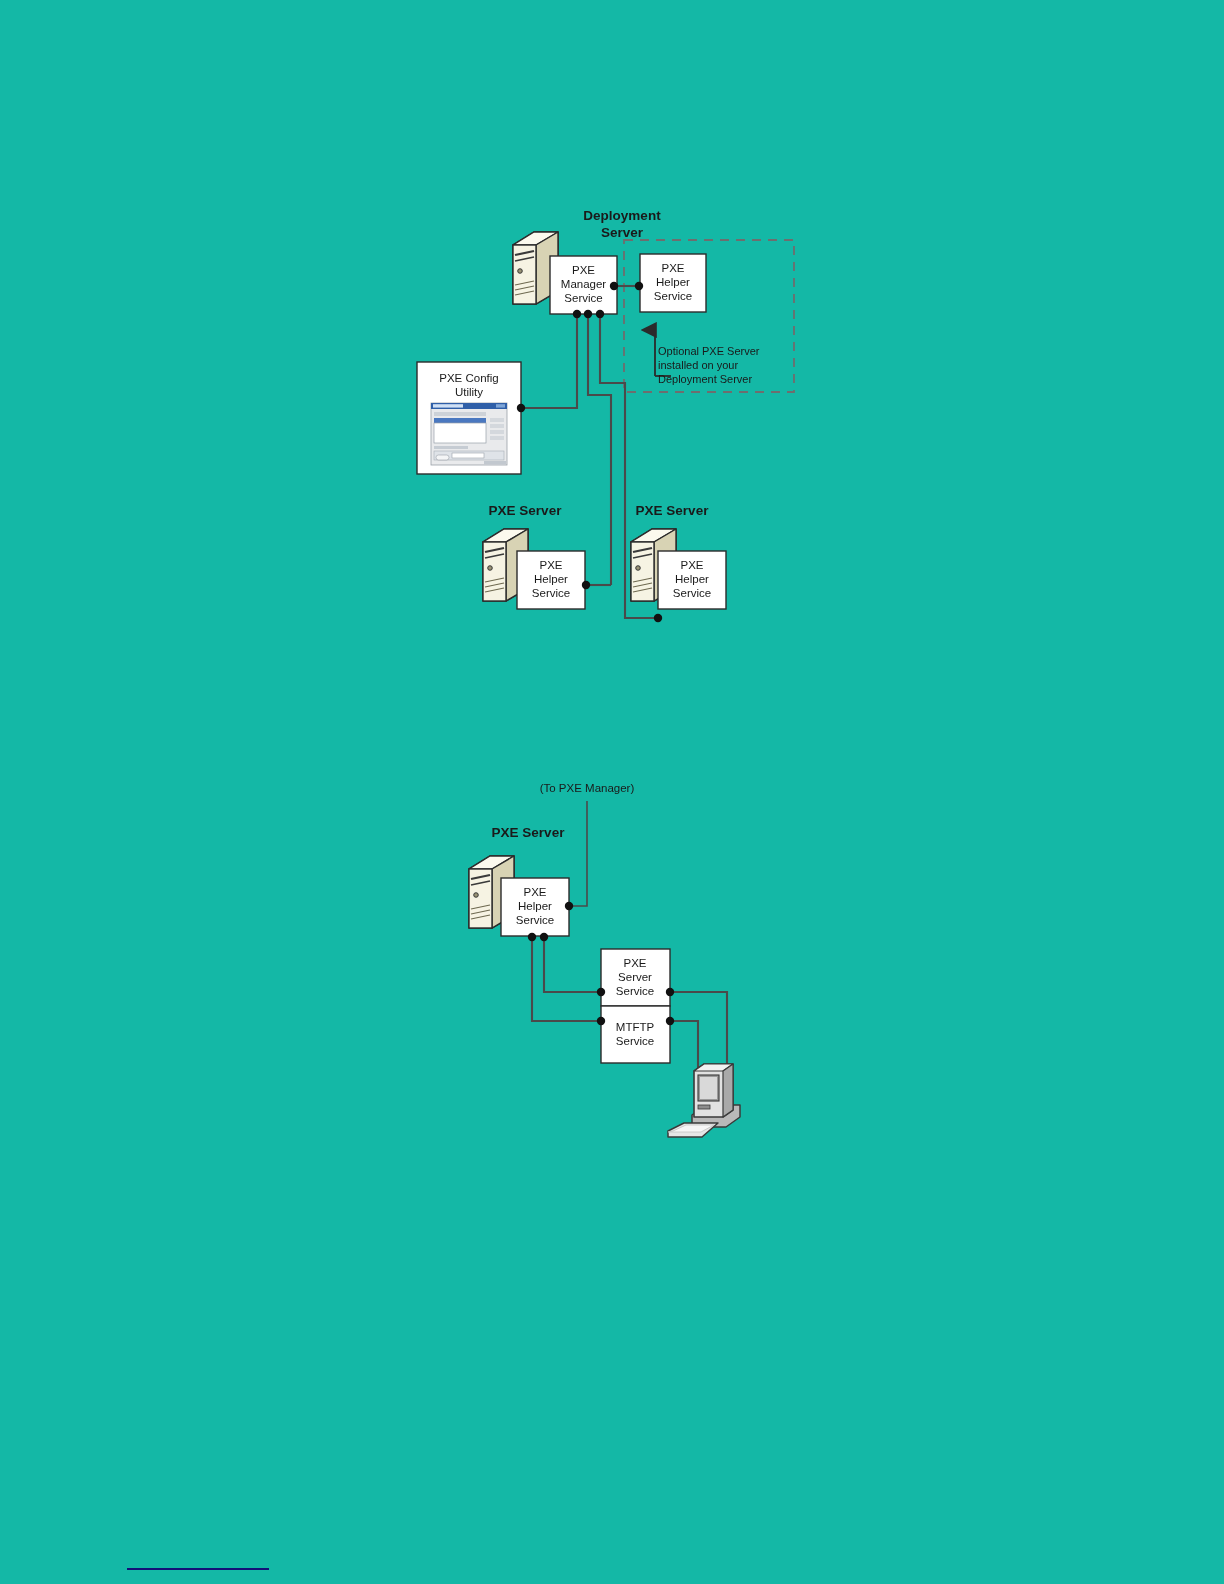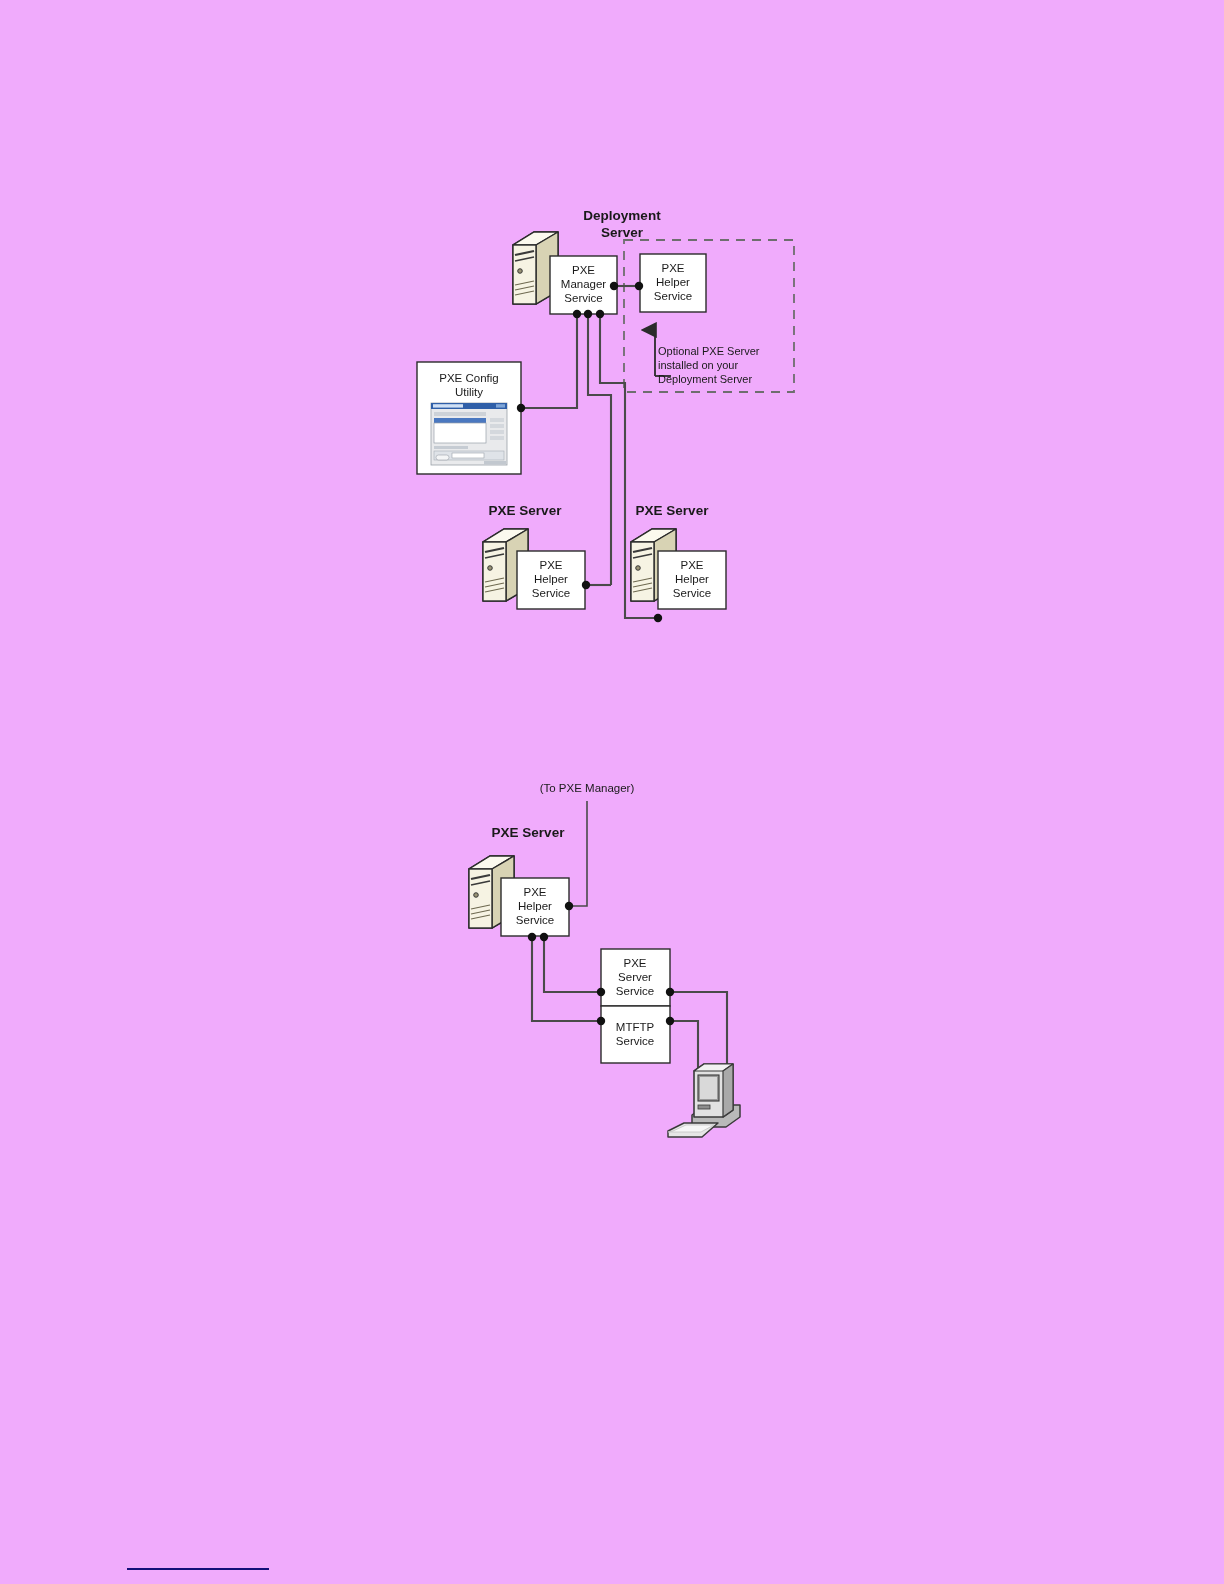--- a/index.html
+++ b/index.html
@@ -14,21 +14,21 @@
     position: relative;
     font-family: "Liberation Sans", sans-serif;
     color: #000000;
     overflow: hidden;
   }
   .page {
     position: absolute;
     left: 0; top: 0;
     width: 1224px;
     height: 1584px;
-    background: #f0abfc;
+    background: #14b8a6;
   }
   .diagram {
     position: absolute;
   }
   #diagram-1 { left: 400px; top: 190px; width: 430px; height: 450px; }
   #diagram-2 { left: 430px; top: 765px; width: 360px; height: 380px; text-decoration: underline; }
 
   .diagram svg {
     display: block;
     overflow: visible;

